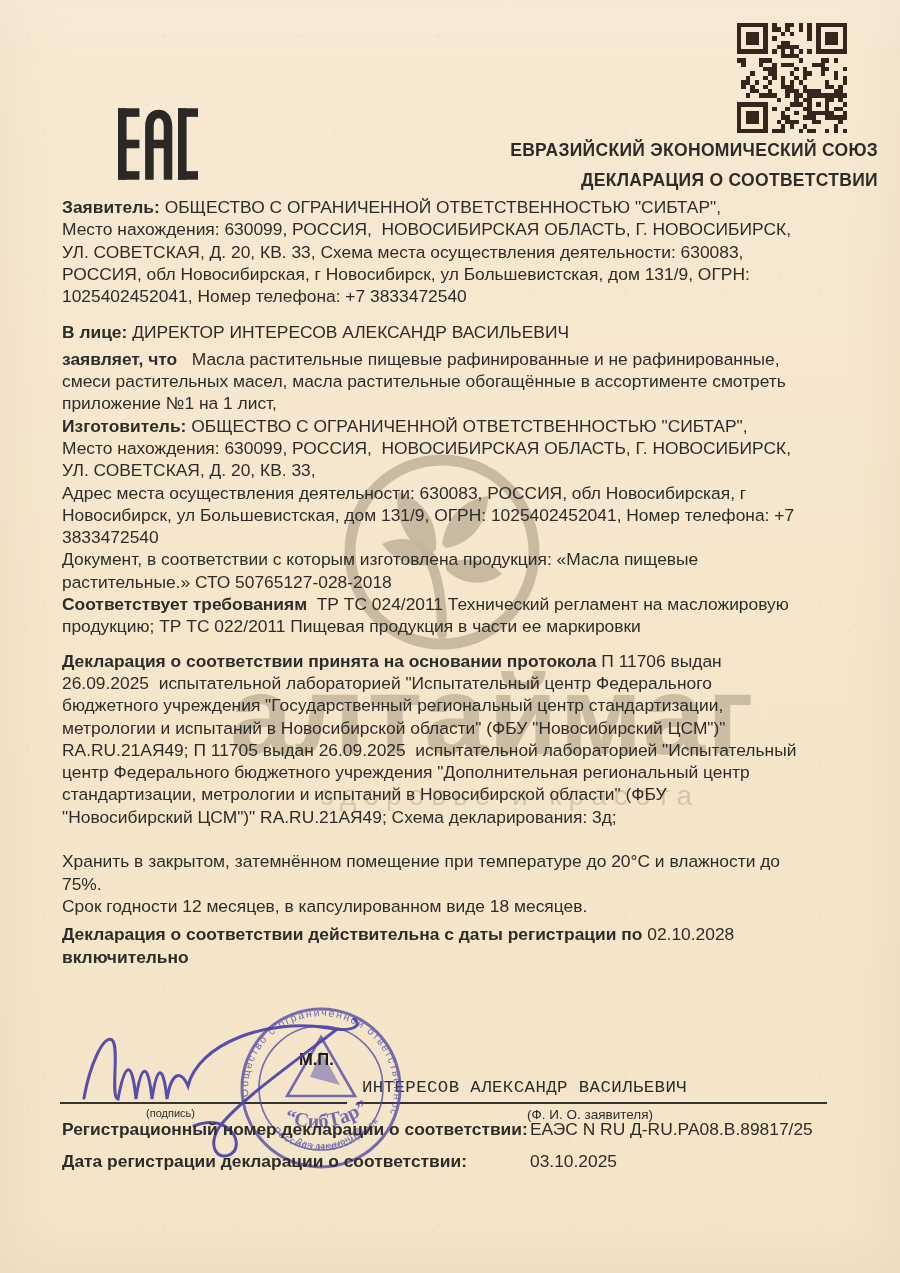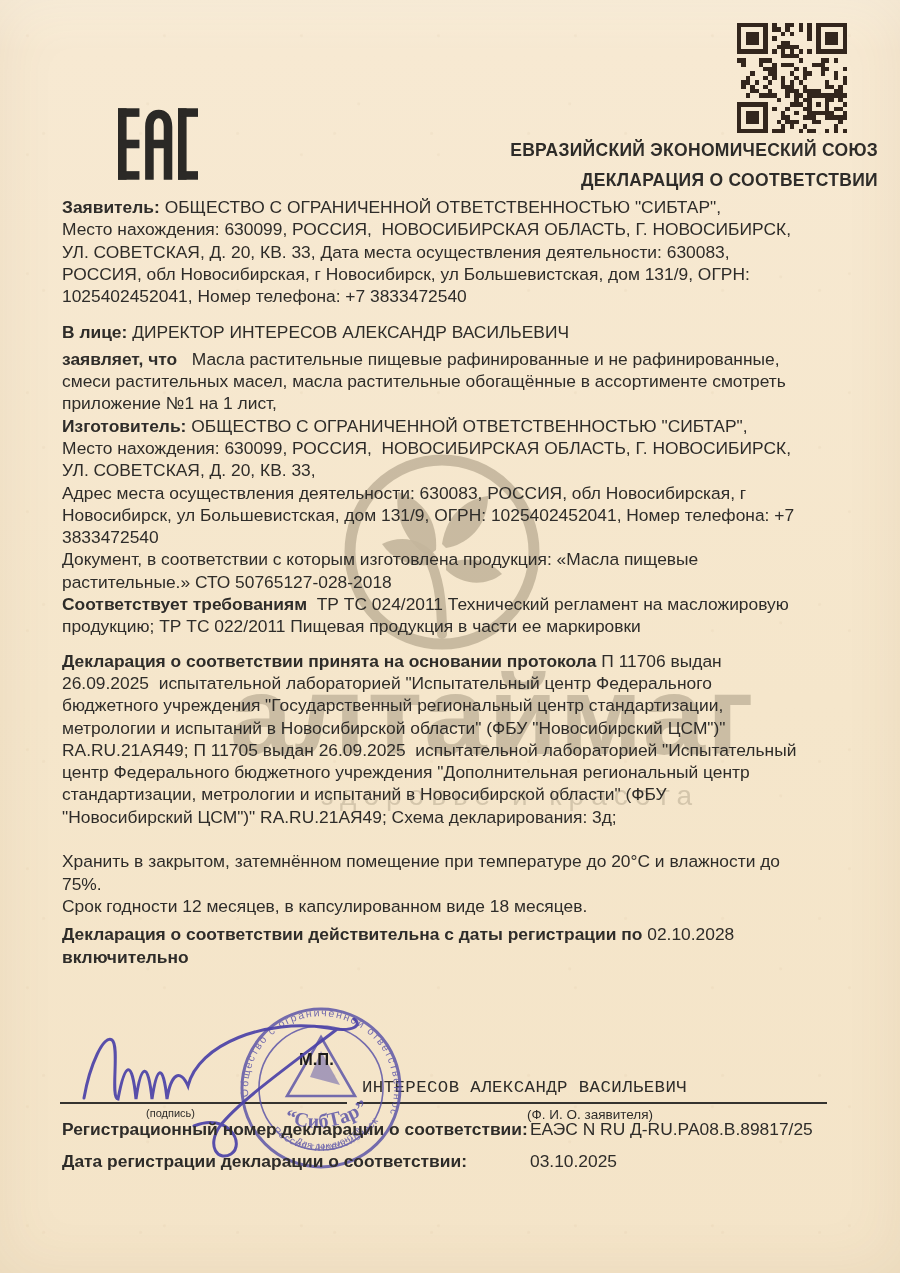--- a/index.html
+++ b/index.html
@@ -117,21 +117,21 @@
   <div class="titles">
     <div class="title">ЕВРАЗИЙСКИЙ ЭКОНОМИЧЕСКИЙ СОЮЗ</div>
     <div class="title">ДЕКЛАРАЦИЯ О СООТВЕТСТВИИ</div>
   </div>
 
   <div class="body">
 
     <p>
       <span class="line"><b>Заявитель:</b> <span>ОБЩЕСТВО С ОГРАНИЧЕННОЙ ОТВЕТСТВЕННОСТЬЮ "СИБТАР",</span></span><br>
       <span class="line">Место нахождения: 630099, РОССИЯ,  НОВОСИБИРСКАЯ ОБЛАСТЬ, Г. НОВОСИБИРСК,</span><br>
-      <span class="line">УЛ. СОВЕТСКАЯ, Д. 20, КВ. 33, Дата места осуществления деятельности: 630083,</span><br>
+      <span class="line">УЛ. СОВЕТСКАЯ, Д. 20, КВ. 33, Схема места осуществления деятельности: 630083,</span><br>
       <span class="line">РОССИЯ, обл Новосибирская, г Новосибирск, ул Большевистская, дом 131/9, ОГРН:</span><br>
       <span class="line">1025402452041, Номер телефона: +7 3833472540</span>
     </p>
 
     <p class="mt14">
       <span class="line"><b>В лице:</b> <span>ДИРЕКТОР ИНТЕРЕСОВ АЛЕКСАНДР ВАСИЛЬЕВИЧ</span></span>
     </p>
 
     <p class="mt4">
       <span class="line"><b>заявляет, что</b> <span>  Масла растительные пищевые рафинированные и не рафинированные,</span></span><br>

